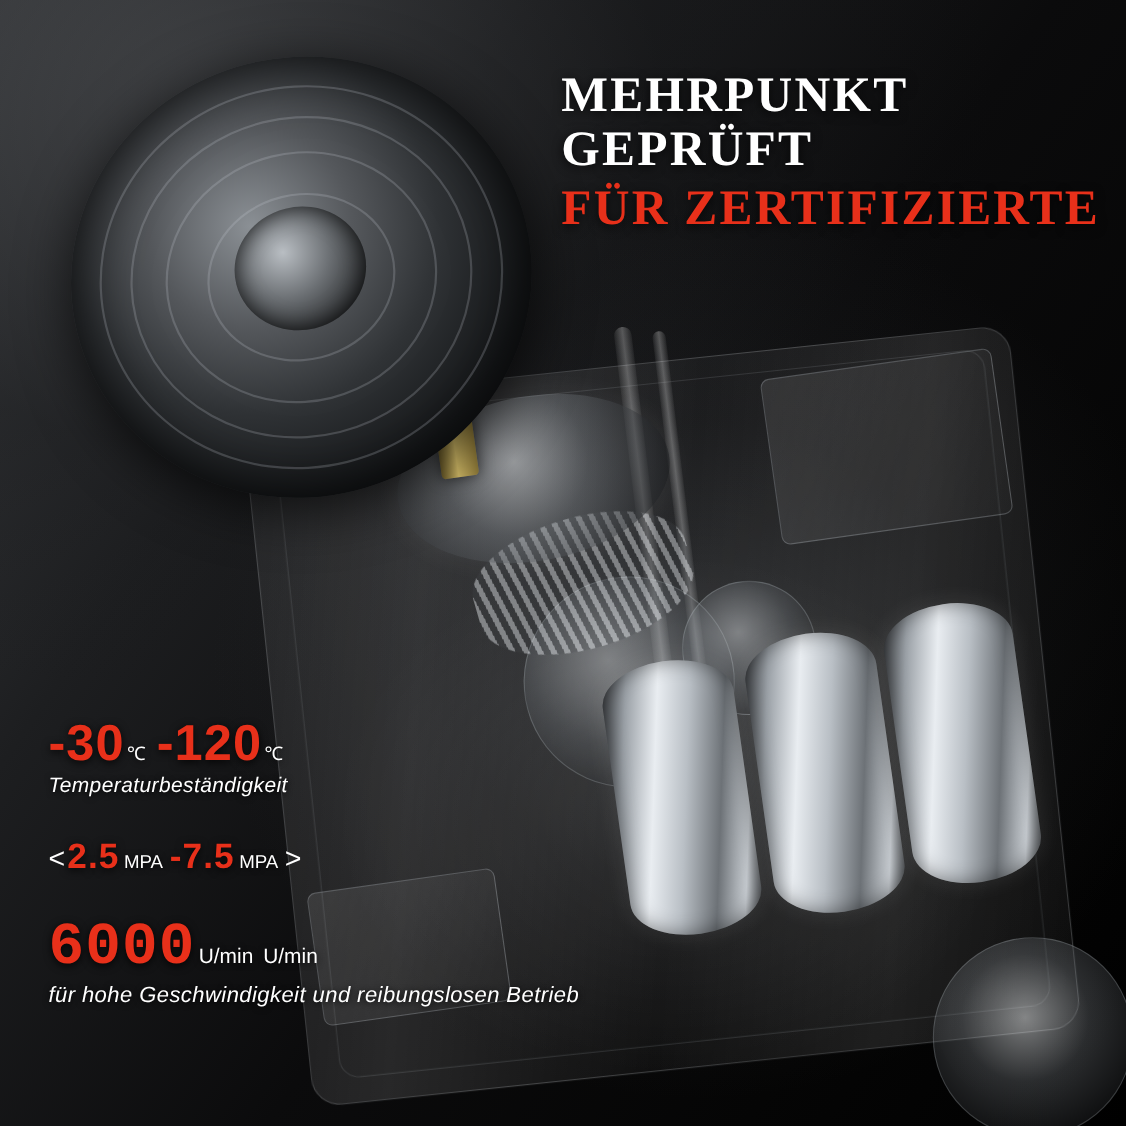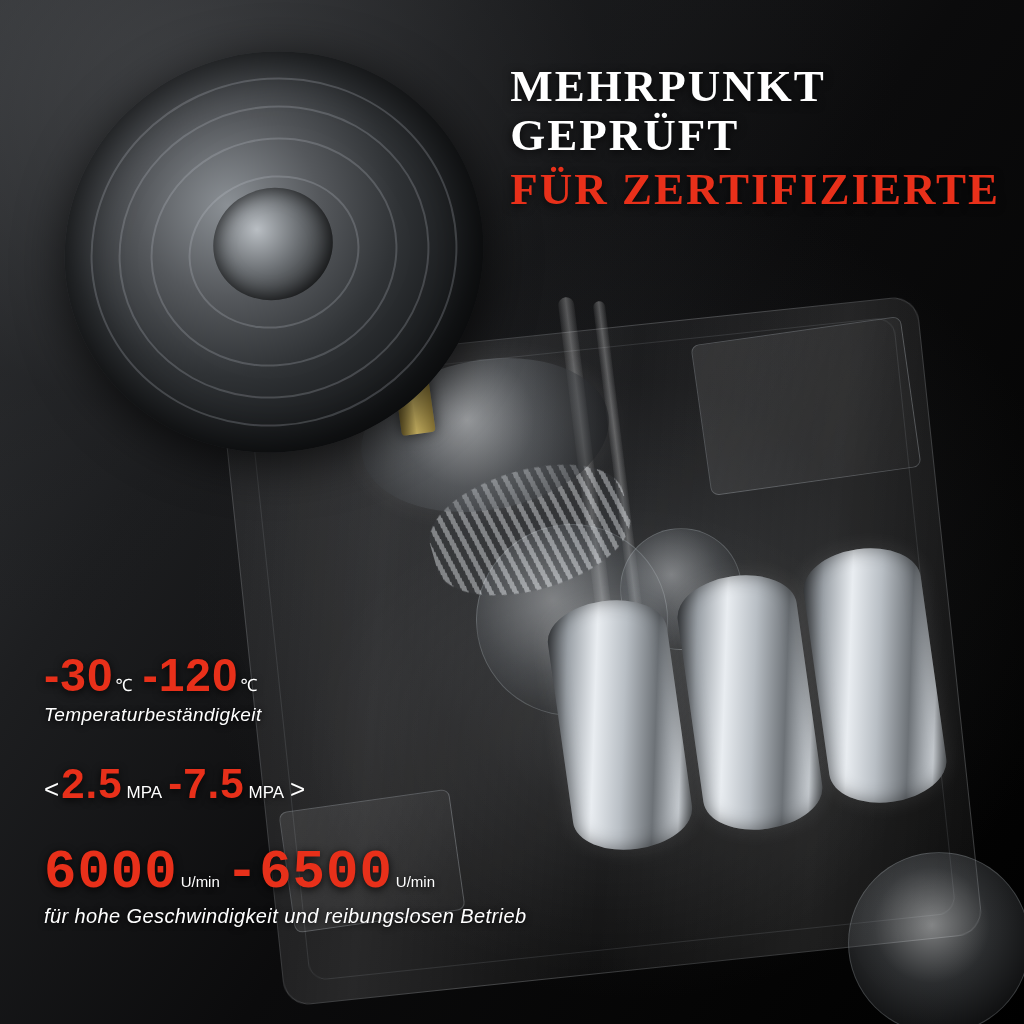--- a/index.html
+++ b/index.html
@@ -185,26 +185,26 @@
     font-size: 19px;
     letter-spacing: 0.4px;
     margin-top: 2px;
     text-shadow: 0 1px 6px rgba(0,0,0,0.9);
     font-style: italic;
   }
 
   .spec-temp .big { font-size: 46px; }
   .spec-temp .unit { font-size: 17px; margin-left: 2px; margin-right: 10px; }
 
-  .spec-press .big { font-size: 42px; text-align: center; }
+  .spec-press .big { font-size: 32px; text-align: center; }
   .spec-press .unit { font-size: 17px; margin-left: 4px; margin-right: 6px; }
   .chev { color: #ffffff; font-size: 26px; margin-right: 2px; }
 
   .spec-rpm .big { font-size: 54px; font-family: Liberation Mono, monospace; }
-  .spec-rpm .unit { font-size: 15px; margin-left: 3px; margin-right: 6px; text-align: center; }
+  .spec-rpm .unit { font-size: 19px; margin-left: 3px; margin-right: 6px; text-align: center; }
   .spec-rpm .caption { font-size: 20px; }
 </style>
 </head>
 <body>
 
 <div class="stage">
 
   <div class="art">
     <div class="glow"></div>
     <div class="body-block"></div>
@@ -263,20 +263,19 @@
         <span class="big">-7.5</span>
         <span class="unit">MPA</span>
         <span class="chev">&gt;</span>
       </div>
     </div>
 
     <div class="spec spec-rpm">
       <div class="spec-line">
         <span class="big">6000</span>
         <span class="unit">U/min</span>
-        <span class="big">-6500</span>
         <span class="unit">U/min</span>
       </div>
       <div class="caption">für hohe Geschwindigkeit und reibungslosen Betrieb</div>
     </div>
 
   </div>
 </div>
 
 </body></html>

